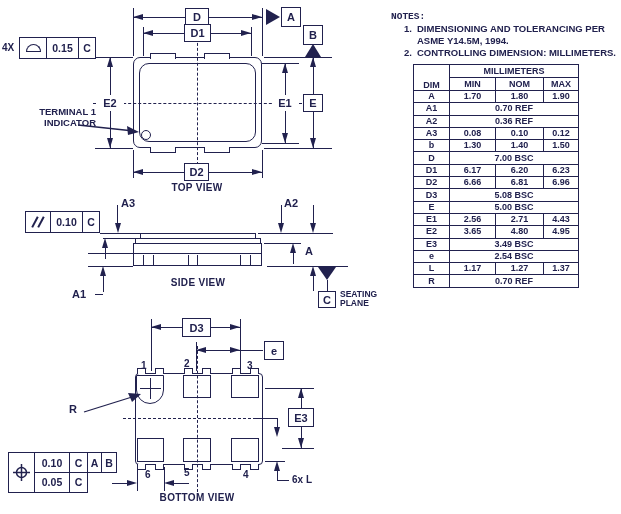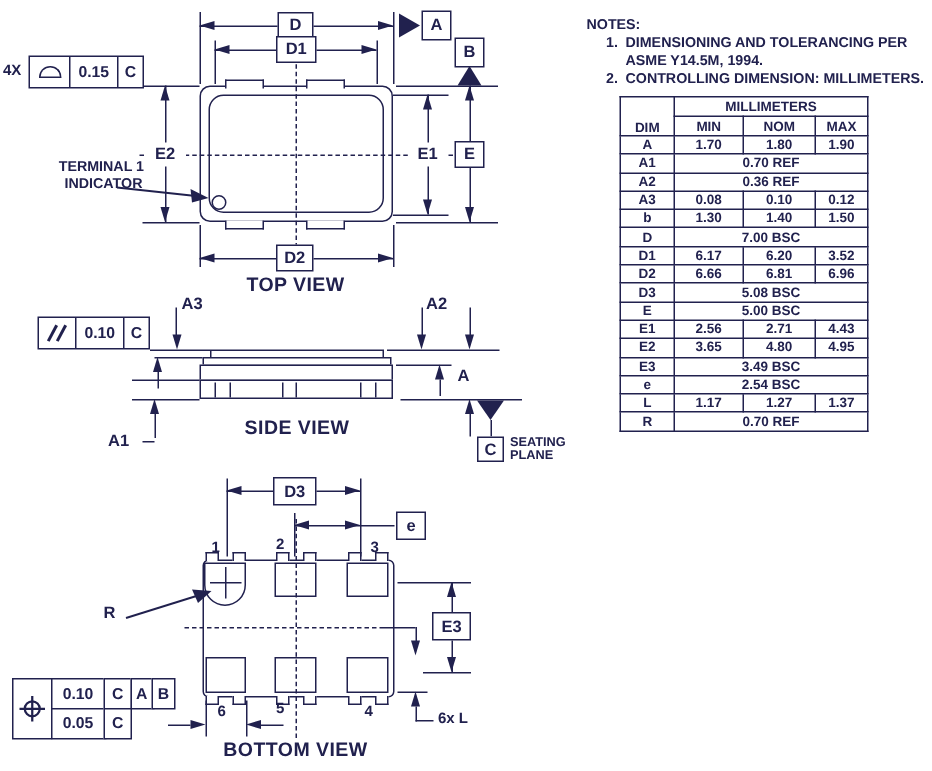--- a/index.html
+++ b/index.html
@@ -18,21 +18,21 @@
   .ah-r{border-width:3.5px 0 3.5px 10px;border-left-color:var(--ink);}
   .ah-u{border-width:0 3.5px 10px 3.5px;border-bottom-color:var(--ink);}
   .ah-d{border-width:10px 3.5px 0 3.5px;border-top-color:var(--ink);}
   
   .tri-r{position:absolute;width:0;height:0;border-style:solid;border-color:transparent;border-width:8px 0 8px 14px;border-left-color:var(--ink);}
   .tri-u{position:absolute;width:0;height:0;border-style:solid;border-color:transparent;border-width:0 8px 13px 8px;border-bottom-color:var(--ink);}
   .tri-d{position:absolute;width:0;height:0;border-style:solid;border-color:transparent;border-width:13px 9px 0 9px;border-top-color:var(--ink);}
   
   .dbox{position:absolute;border:1.6px solid var(--ink);background:#fff;display:flex;align-items:center;justify-content:center;font-weight:bold;font-size:11px;}
   .plab{position:absolute;background:#fff;display:flex;align-items:center;justify-content:center;font-weight:bold;font-size:11px;white-space:nowrap;}
-  .title{position:absolute;font-weight:bold;font-size:13px;text-align:center;letter-spacing:.3px;}
+  .title{position:absolute;font-weight:bold;font-size:10px;text-align:center;letter-spacing:.3px;}
   .part{position:absolute;border:1.8px solid var(--ink);background:#fff;}
   .part-thin{position:absolute;border:1.5px solid var(--ink);background:#fff;}
   .note{position:absolute;font-size:9.5px;font-weight:bold;white-space:nowrap;}
   .fcf{position:absolute;display:flex;border:1.6px solid var(--ink);background:#fff;align-items:stretch;}
   .fcf .cell{display:flex;align-items:center;justify-content:center;font-weight:bold;font-size:10.5px;border-left:1.6px solid var(--ink);}
   .fcf .cell:first-child{border-left:none;}
   .halfdisc{width:15px;height:8px;border:1.6px solid var(--ink);border-radius:8px 8px 0 0;}
   .slashwrap{display:flex;gap:4px;align-items:center;justify-content:center;}
   .slash{width:1.6px;height:12px;background:var(--ink);transform:rotate(28deg);}
   .fcell{position:absolute;border:1.5px solid var(--ink);background:#fff;display:flex;align-items:center;justify-content:center;font-weight:bold;font-size:10.5px;}
@@ -58,21 +58,21 @@
     <div class="part-thin" style="left:204px;top:53px;width:26px;height:6px;border-bottom:none;"></div>
     <div class="part-thin" style="left:150px;top:147px;width:26px;height:6px;border-top:none;"></div>
     <div class="part-thin" style="left:204px;top:147px;width:26px;height:6px;border-top:none;"></div>
     <div class="part-thin" style="left:139px;top:63px;width:117px;height:79px;border-radius:10px;"></div>
 
     <div class="dv" style="left:197px;top:28px;height:142px;"></div>
     <div class="dh" style="left:93px;top:103px;width:209px;"></div>
 
     <div class="part-thin" style="left:141px;top:130px;width:10px;height:10px;border-radius:50%;"></div>
     <div class="note" style="left:14px;top:106px;width:82px;text-align:right;">TERMINAL 1</div>
-    <div class="note" style="left:28px;top:117px;width:82px;text-align:center;">INDICATOR</div>
+    <div class="note" style="left:14px;top:117px;width:82px;text-align:right;">INDICATOR</div>
     <svg class="leader" style="left:76px;top:118px;width:68px;height:22px;">
       <line x1="2" y1="7" x2="53" y2="12.5"></line>
       <polygon points="63,14 51,8 52,17"></polygon>
     </svg>
 
     <div class="vl" style="left:133px;top:8px;height:48px;"></div>
     <div class="vl" style="left:262px;top:8px;height:48px;"></div>
     <div class="hl" style="left:133px;top:17px;width:129px;"></div>
     <div class="ah ah-l" style="left:133px;top:13.5px;"></div>
     <div class="ah ah-r" style="left:252px;top:13.5px;"></div>
@@ -279,21 +279,21 @@
     <div class="fcell" style="left:33.5px;top:452px;width:37px;height:21px;">0.10</div>
     <div class="fcell" style="left:69px;top:452px;width:19px;height:21px;">C</div>
     <div class="fcell" style="left:86.5px;top:452px;width:16px;height:21px;">A</div>
     <div class="fcell" style="left:101px;top:452px;width:16px;height:21px;">B</div>
     <div class="fcell" style="left:33.5px;top:471.5px;width:37px;height:21px;">0.05</div>
     <div class="fcell" style="left:69px;top:471.5px;width:19px;height:21px;">C</div>
     <div class="title" style="left:146px;top:492px;width:102px;">BOTTOM VIEW</div>
   </div>
 
   <div>
-    <div class="note" style="left:391px;top:11px;">NOTES:</div>
+    <div class="note" style="left:391px;top:11px;font-family:Liberation Mono, monospace;">NOTES:</div>
     <div class="note" style="left:404px;top:23px;">1.</div>
     <div class="note" style="left:417px;top:23px;">DIMENSIONING AND TOLERANCING PER</div>
     <div class="note" style="left:417px;top:35px;">ASME Y14.5M, 1994.</div>
     <div class="note" style="left:404px;top:47px;">2.</div>
     <div class="note" style="left:417px;top:47px;">CONTROLLING DIMENSION: MILLIMETERS.</div>
   </div>
 
   <table class="dimtable">
     <colgroup>
         <col style="width:36px">
@@ -338,21 +338,21 @@
           <td>1.50</td>
         </tr>
     <tr>
           <td>D</td>
           <td colspan="3">7.00 BSC</td>
         </tr>
     <tr>
           <td>D1</td>
           <td>6.17</td>
           <td>6.20</td>
-          <td>3.52</td>
+          <td>6.23</td>
         </tr>
     <tr>
           <td>D2</td>
           <td>6.66</td>
           <td>6.81</td>
           <td>6.96</td>
         </tr>
     <tr>
           <td>D3</td>
           <td colspan="3">5.08 BSC</td>

